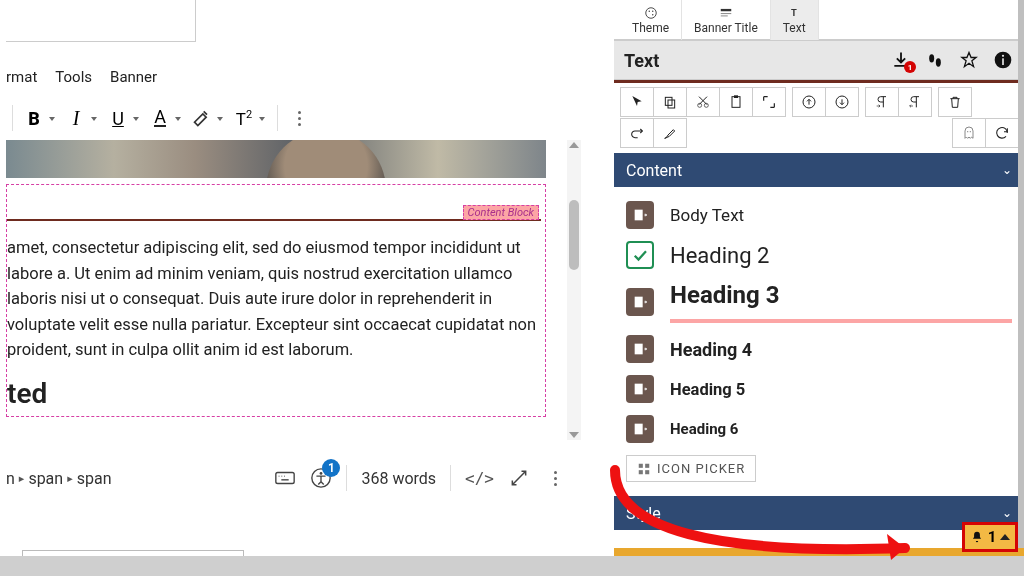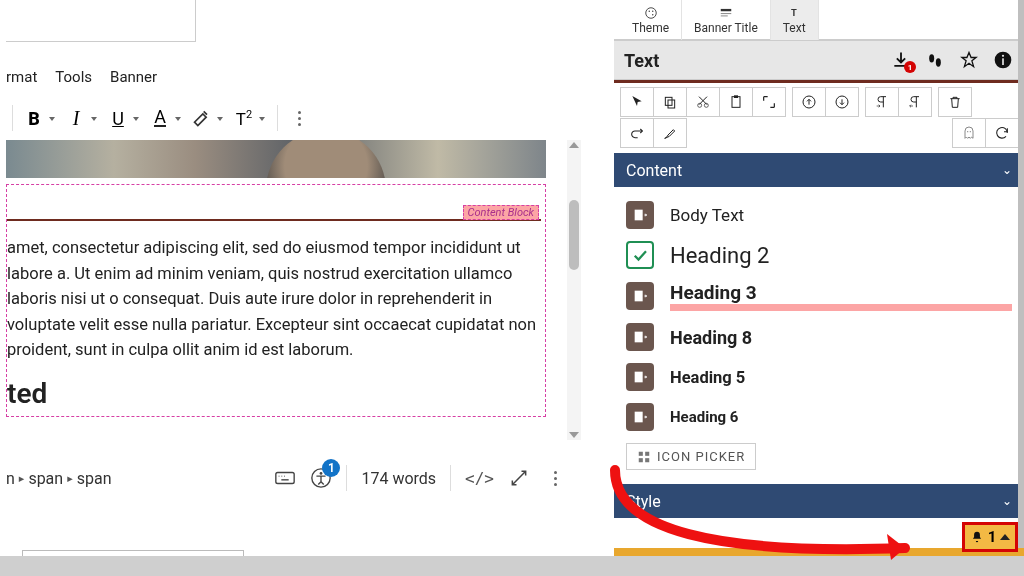--- a/index.html
+++ b/index.html
@@ -77,21 +77,21 @@
   .blue-hdr .chev { margin-left: auto; font-size: 12px; }
 
   .content-list { padding: 8px 10px 10px 10px; background: #fff; }
   .c-item { display: flex; align-items: center; gap: 16px; padding: 6px 2px; cursor: pointer; }
   .c-ico { width: 28px; height: 28px; background: #6b564e; border-radius: 4px; display: flex; align-items: center; justify-content: center; }
   .c-ico svg { width: 16px; height: 16px; fill: #fff; }
   .c-check { width: 28px; height: 28px; border: 2px solid #1f8f53; border-radius: 4px; display: flex; align-items: center; justify-content: center; }
   .c-check svg { width: 18px; height: 18px; stroke: #1f8f53; stroke-width: 3; fill: none; }
   .c-label { font-size: 17px; color: #222; }
   .h2 { font-size: 22px; font-weight: 400; }
-  .h3 { font-size: 19px; font-weight: 700; border-bottom: 7px solid #fca5a5; flex: 1; padding-bottom: 0; }
+  .h3 { font-size: 24px; font-weight: 700; border-bottom: 4px solid #fca5a5; flex: 1; padding-bottom: 10px; }
   .h4 { font-size: 18px; font-weight: 700; }
   .h5 { font-size: 16.5px; font-weight: 700; }
   .h6 { font-size: 15px; font-weight: 700; }
   .icon-picker { display: inline-flex; align-items: center; gap: 6px; border: 1px solid #ccc; padding: 5px 10px; margin: 6px 0 0 2px; font-size: 13px; letter-spacing: 1px; color: #555; cursor: pointer; }
 
   .style-hdr { margin-top: 4px; }
 
   
   .bottom-bar { position: absolute; left: 614px; right: 0; bottom: 20px; height: 8px; background: #e8a72e; }
   .gray-strip { position: absolute; left: 0; right: 0; bottom: 0; height: 20px; background: #cfcfcf; }
@@ -189,21 +189,21 @@
       </div>
       <div class="sb-ico">
         <svg viewBox="0 0 24 24" width="22" height="22">
             <circle cx="12" cy="12" r="10" stroke="#444" stroke-width="1.5" fill="none"></circle>
             <circle cx="12" cy="7" r="1.5" fill="#444"></circle>
             <path d="M7 10h10M12 10v6m-3 3l3-3 3 3" stroke="#444" stroke-width="1.5" fill="none"></path>
           </svg>
         <span class="badge-blue">1</span>
       </div>
       <span class="sb-sep"></span>
-      <span>174 words</span>
+      <span>368 words</span>
       <span class="sb-sep"></span>
       <span class="code-angle">&lt;/&gt;</span>
       <div class="sb-ico">
         <svg viewBox="0 0 24 24" width="20" height="20">
             <path d="M4 20L20 4M15 4h5v5M9 20H4v-5" stroke="#444" stroke-width="1.8" fill="none"></path>
           </svg>
       </div>
       <div class="sb-ico">
           <span class="vdots">
             <i></i>
@@ -398,21 +398,21 @@
         </div>
       <span class="c-label h3">Heading 3</span>
     </div>
     <div class="c-item">
       <div class="c-ico">
           <svg viewBox="0 0 24 24">
             <rect x="4" y="4" width="12" height="16" fill="#fff"></rect>
             <path d="M18 12h4m-2-2l2 2-2 2" stroke="#fff"></path>
           </svg>
         </div>
-      <span class="c-label h4">Heading 8</span>
+      <span class="c-label h4">Heading 4</span>
     </div>
     <div class="c-item">
       <div class="c-ico">
           <svg viewBox="0 0 24 24">
             <rect x="4" y="4" width="12" height="16" fill="#fff"></rect>
             <path d="M18 12h4m-2-2l2 2-2 2" stroke="#fff"></path>
           </svg>
         </div>
       <span class="c-label h5">Heading 5</span>
     </div>

